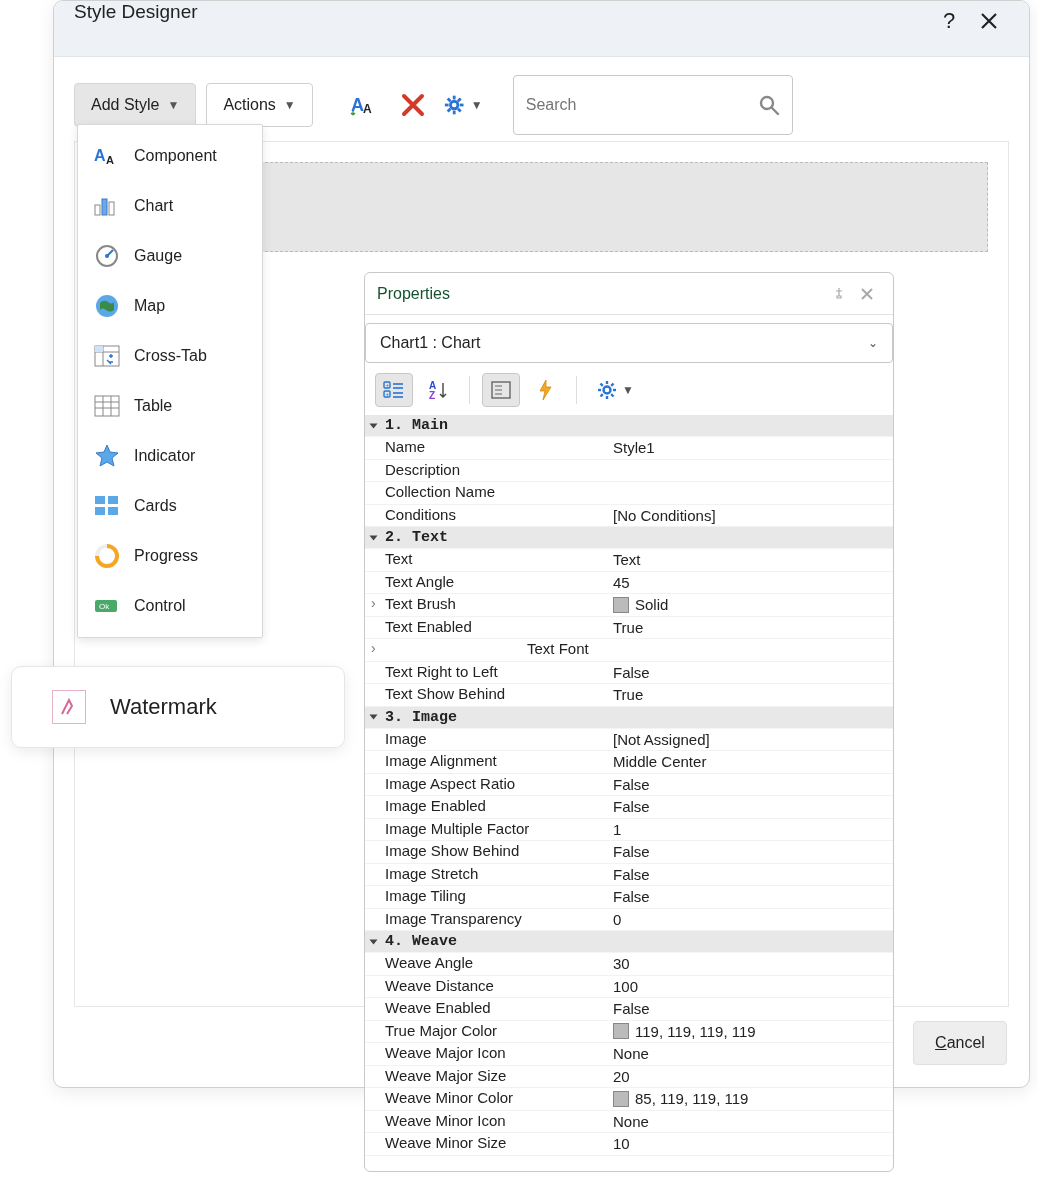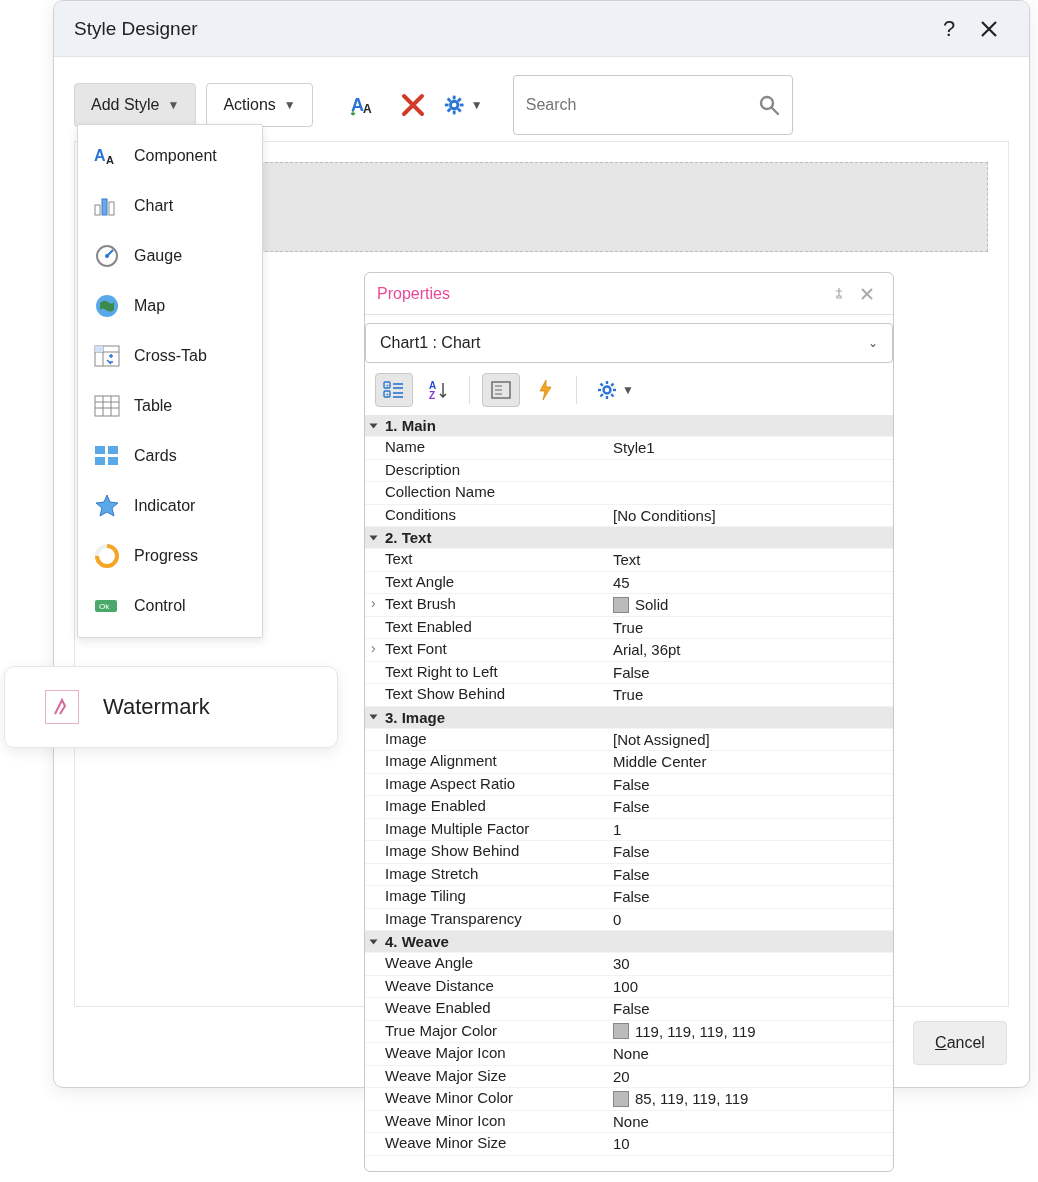--- a/index.html
+++ b/index.html
@@ -6,21 +6,21 @@
 body { background: #fff; width: 1038px; height: 1182px; position: relative; overflow: hidden; }
 
 
 .dialog {
   position: absolute; left: 53px; top: 0; width: 977px; height: 1088px;
   border: 1px solid #d0d0d0; border-radius: 10px; background: #fff;
   box-shadow: 0 4px 18px rgba(0,0,0,0.08);
 }
 .titlebar {
   height: 56px; background: #eef2f6; border-radius: 10px 10px 0 0;
-  display: flex; align-items: center; padding: 0 20px; border-bottom: 1px solid #e0e5ea;
+  display: flex; padding: 0 20px; border-bottom: 1px solid #e0e5ea;
 }
 .titlebar .title { font-size: 19px; color: #222; flex: 1; }
 .titlebar .tb-btn { width: 40px; height: 40px; display: flex; align-items: center; justify-content: center; font-size: 22px; color: #222; cursor: pointer; }
 
 
 .toolbar { display: flex; align-items: center; gap: 10px; padding: 18px 20px 12px 20px; }
 .toolbar .btn {
   height: 44px; border: 1px solid #d0d0d0; border-radius: 4px; background: #fff;
   display: flex; align-items: center; padding: 0 16px; gap: 8px; font-size: 16px; color: #222; cursor: pointer;
 }
@@ -42,57 +42,57 @@
 .dropdown {
   position: absolute; left: 77px; top: 124px; width: 186px; background: #fff;
   border: 1px solid #d8d8d8; border-radius: 2px; box-shadow: 0 3px 10px rgba(0,0,0,0.1);
   z-index: 20; padding: 6px 0;
 }
 .dropdown .item { display: flex; align-items: center; gap: 14px; padding: 12px 16px; font-size: 16px; color: #222; cursor: pointer; }
 .dropdown .item .icon { width: 26px; height: 26px; display: flex; align-items: center; justify-content: center; }
 
 
 .watermark-card {
-  position: absolute; left: 4px; top: 666px; width: 334px; height: 82px;
+  position: absolute; left: 11px; top: 666px; width: 334px; height: 82px;
   border: 1px solid #e6e6e6; border-radius: 10px; background: #fff;
   box-shadow: 0 4px 14px rgba(0,0,0,0.08);
   display: flex; align-items: center; gap: 24px; padding: 0 20px 0 40px; z-index: 30;
 }
 .watermark-card .wm-icon {
   width: 34px; height: 34px; border: 1px solid #e8b2c6; display:flex; align-items:center; justify-content:center;
 }
 .watermark-card .wm-label { font-size: 22px; color: #222; }
 
 
 .props {
   position: absolute; left: 364px; top: 272px; width: 530px; height: 900px;
   border: 1px solid #c8c8c8; border-radius: 6px; background: #fff; z-index: 15;
 }
 .props-header {
   height: 42px; border-bottom: 1px solid #e2e2e2; display: flex; align-items: center;
-  padding: 0 12px; font-size: 16px; color: #ec4899;
+  padding: 0 12px; font-size: 16px; color: #14532d;
 }
 .props-header .spacer { flex: 1; }
 .props-header .hicon { width: 28px; height: 28px; display:flex; align-items:center; justify-content:center; color: #aaa; cursor:pointer; }
 .props-select {
   margin: 8px 0; height: 40px; border: 1px solid #c8c8c8; border-radius: 4px;
   display:flex; align-items:center; padding:0 14px; font-size: 16px; color:#222; cursor:pointer;
 }
 .props-select .spacer { flex:1; }
 .props-tools { display:flex; align-items:center; gap:6px; padding: 2px 10px 8px 10px; }
 .props-tools .ptool {
   width: 38px; height: 34px; border-radius: 4px; display:flex; align-items:center; justify-content:center; cursor:pointer;
 }
 .props-tools .ptool.active { background: #e6e6e6; border:1px solid #c8c8c8; }
 .props-tools .vsep { width:1px; height:28px; background:#ddd; margin:0 6px; }
 
 .grid { font-size: 15px; color:#222; }
 .grid .section-hdr {
   background: #e8e8e8; font-weight: bold; padding: 2px 6px 2px 20px; border-bottom:1px solid #f4f4f4;
-  display:flex; align-items:center; position:relative;
+  display:flex; align-items:center; position:relative;font-family:Liberation Mono, monospace;
 }
 .grid .section-hdr::before {
   content:""; position:absolute; left:6px; top:50%; transform:translateY(-50%);
   border-left:5px solid #444; border-top:4px solid transparent; border-bottom:4px solid transparent;
   transform-origin:center; transform: translateY(-50%) rotate(90deg);
 }
 .grid .row { display:flex; border-bottom:1px solid #f2f2f2; position:relative; min-height:22.5px;justify-content:center;}
 .grid .row:nth-child(even){ background:#fff; }
 .grid .row .k { width: 244px; padding: 1px 4px 1px 20px; }
 .grid .row .v { flex:1; padding: 1px 4px; display:flex; align-items:center; gap:6px;}
@@ -249,36 +249,36 @@
           <line x1="1" y1="7" x2="25" y2="7" stroke="#888"></line>
           <line x1="1" y1="13" x2="25" y2="13" stroke="#888"></line>
           <line x1="9" y1="1" x2="9" y2="21" stroke="#888"></line>
           <line x1="17" y1="1" x2="17" y2="21" stroke="#888"></line>
         </svg>
       </span>
       <span>Table</span>
     </div>
     <div class="item">
       <span class="icon">
+        <svg width="26" height="26">
+          <path d="M13 2 L16 9 L24 10 L18 15 L20 23 L13 19 L6 23 L8 15 L2 10 L10 9 Z" fill="#5aa8e8" stroke="#3a7ac8"></path>
+        </svg>
+      </span>
+      <span>Indicator</span>
+    </div>
+    <div class="item">
+      <span class="icon">
         <svg width="26" height="22">
           <rect x="1" y="1" width="10" height="8" fill="#5aa8e8"></rect>
           <rect x="14" y="1" width="10" height="8" fill="#5aa8e8"></rect>
           <rect x="1" y="12" width="10" height="8" fill="#5aa8e8"></rect>
           <rect x="14" y="12" width="10" height="8" fill="#5aa8e8"></rect>
         </svg>
       </span>
       <span>Cards</span>
-    </div>
-    <div class="item">
-      <span class="icon">
-        <svg width="26" height="26">
-          <path d="M13 2 L16 9 L24 10 L18 15 L20 23 L13 19 L6 23 L8 15 L2 10 L10 9 Z" fill="#5aa8e8" stroke="#3a7ac8"></path>
-        </svg>
-      </span>
-      <span>Indicator</span>
     </div>
     <div class="item">
       <span class="icon">
         <svg width="26" height="26">
           <circle cx="13" cy="13" r="10" fill="none" stroke="#eee" stroke-width="4"></circle>
           <path d="M13 3 A10 10 0 1 1 3 13" fill="none" stroke="#f5a623" stroke-width="4"></path>
         </svg>
       </span>
       <span>Progress</span>
     </div>
@@ -421,23 +421,20 @@
         </div>
       </div>
       <div class="row">
         <div class="k">Text Enabled</div>
         <div class="v">
           <span>True</span>
         </div>
       </div>
       <div class="row expandable">
         <div class="k">Text Font</div>
-        <div class="v">
-          <span>Arial, 36pt</span>
-        </div>
       </div>
       <div class="row">
         <div class="k">Text Right to Left</div>
         <div class="v">
           <span>False</span>
         </div>
       </div>
       <div class="row">
         <div class="k">Text Show Behind</div>
         <div class="v">

